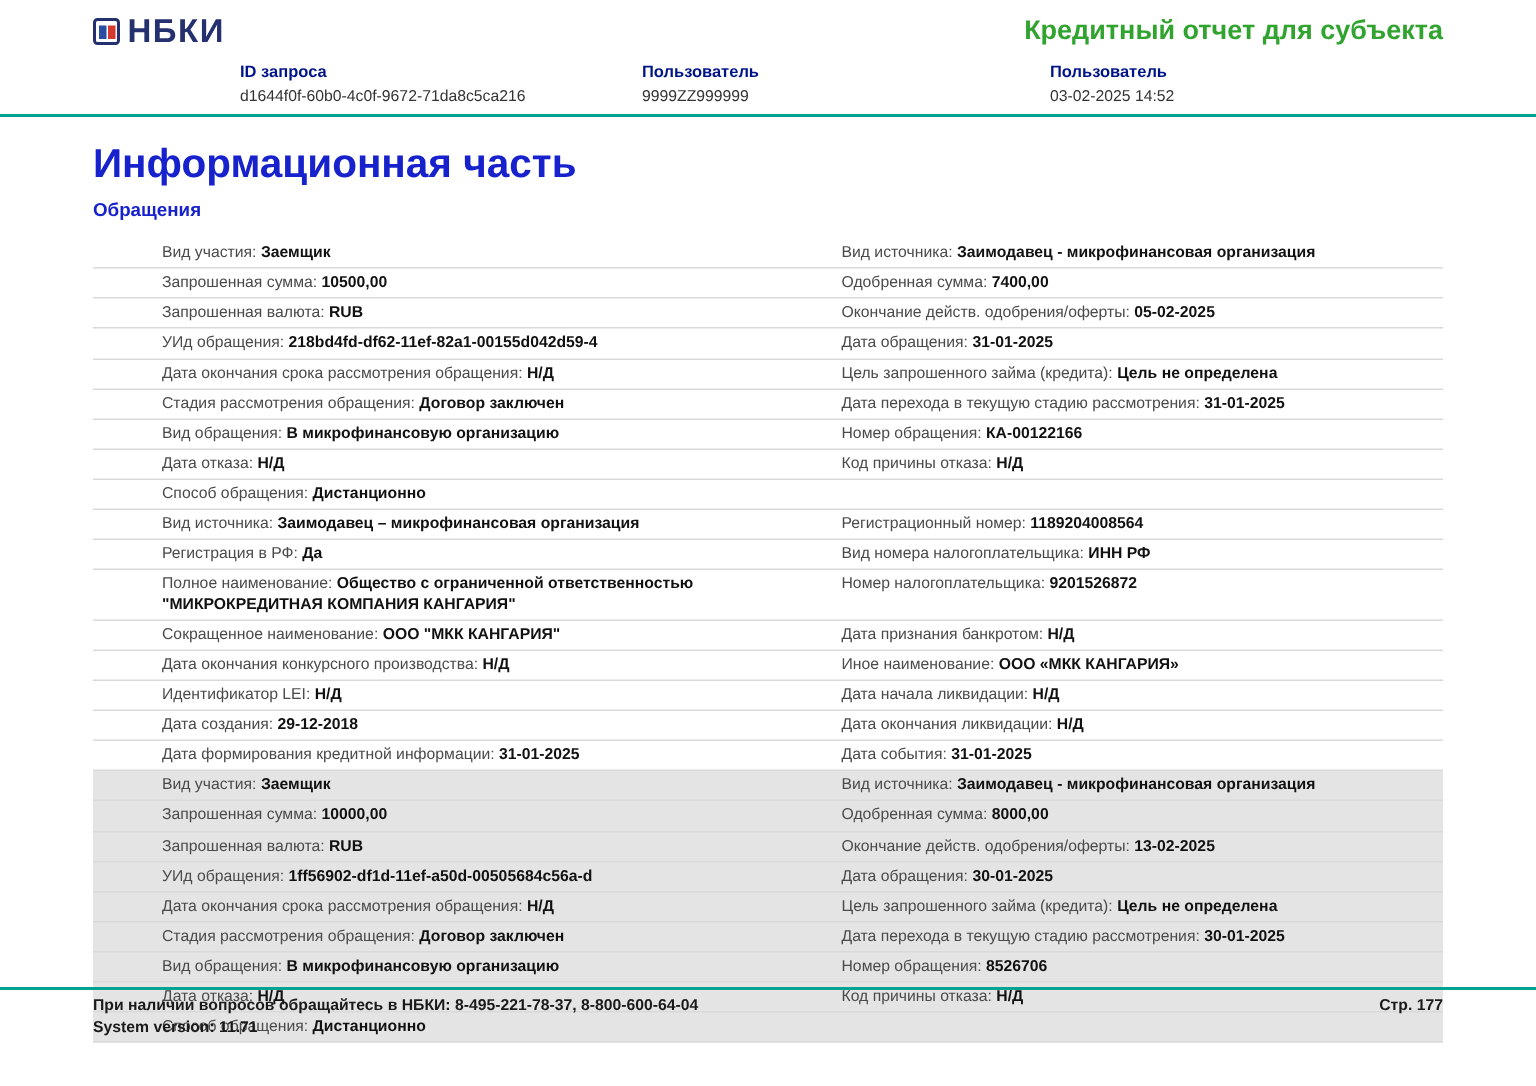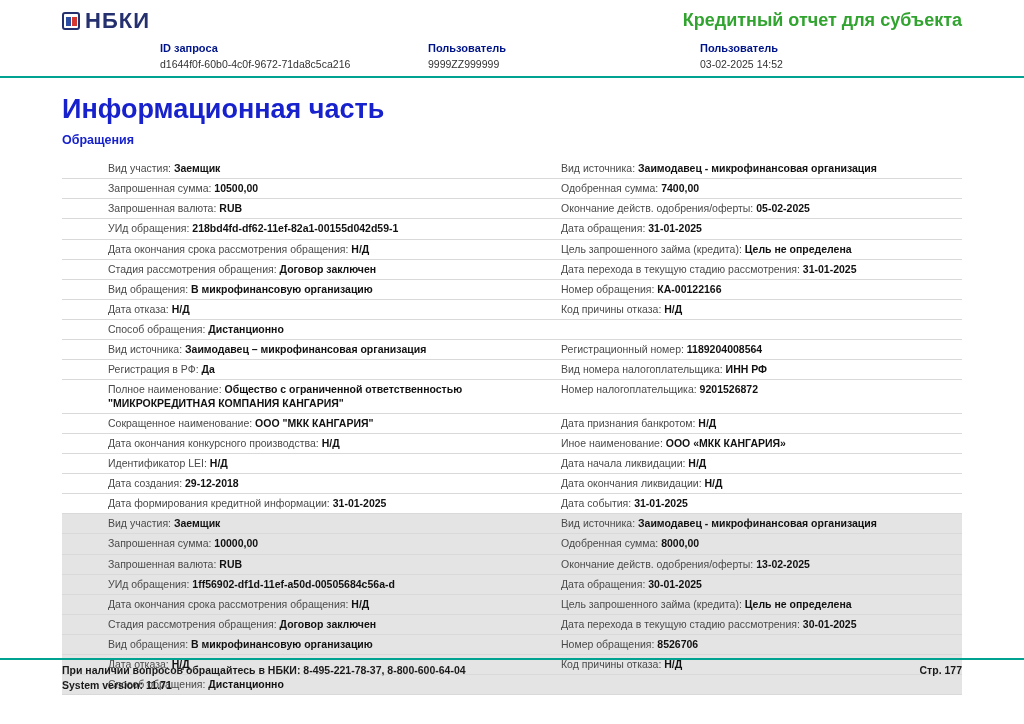--- a/index.html
+++ b/index.html
@@ -97,21 +97,21 @@
           </div>
           <div class="row">
             <div class="cell"><span class="lbl">Запрошенная сумма: </span><span class="val">10500,00</span></div>
             <div class="cell"><span class="lbl">Одобренная сумма: </span><span class="val">7400,00</span></div>
           </div>
           <div class="row">
             <div class="cell"><span class="lbl">Запрошенная валюта: </span><span class="val">RUB</span></div>
             <div class="cell"><span class="lbl">Окончание действ. одобрения/оферты: </span><span class="val">05-02-2025</span></div>
           </div>
           <div class="row">
-            <div class="cell"><span class="lbl">УИд обращения: </span><span class="val">218bd4fd-df62-11ef-82a1-00155d042d59-1</span></div>
+            <div class="cell"><span class="lbl">УИд обращения: </span><span class="val">218bd4fd-df62-11ef-82a1-00155d042d59-4</span></div>
             <div class="cell"><span class="lbl">Дата обращения: </span><span class="val">31-01-2025</span></div>
           </div>
           <div class="row">
             <div class="cell"><span class="lbl">Дата окончания срока рассмотрения обращения: </span><span class="val">Н/Д</span></div>
             <div class="cell"><span class="lbl">Цель запрошенного займа (кредита): </span><span class="val">Цель не определена</span></div>
           </div>
           <div class="row">
             <div class="cell"><span class="lbl">Стадия рассмотрения обращения: </span><span class="val">Договор заключен</span></div>
             <div class="cell"><span class="lbl">Дата перехода в текущую стадию рассмотрения: </span><span class="val">31-01-2025</span></div>
           </div>

